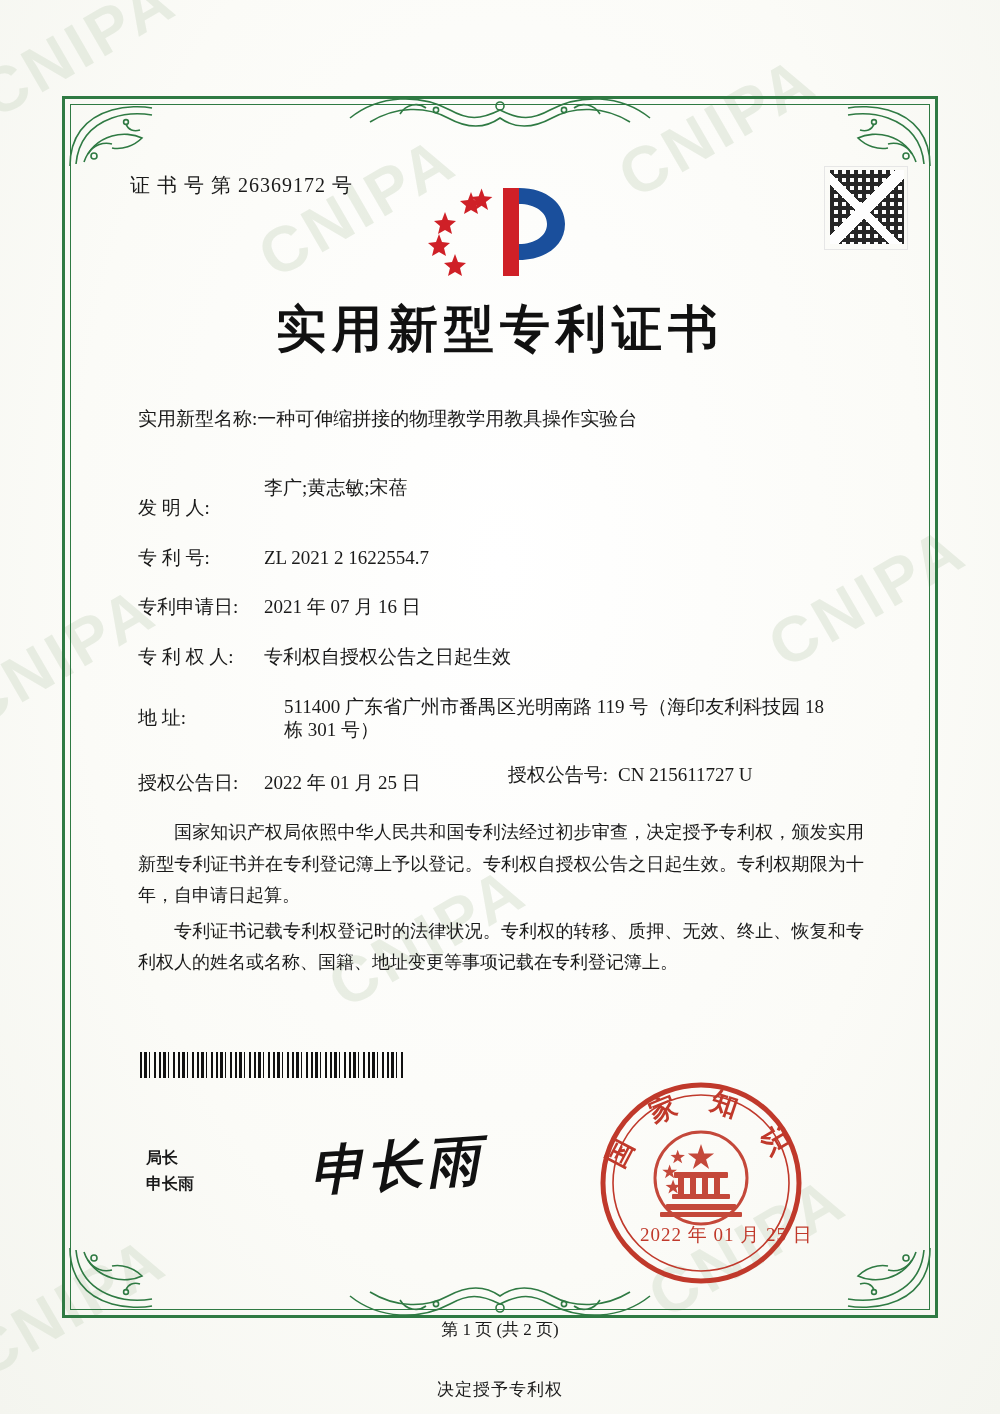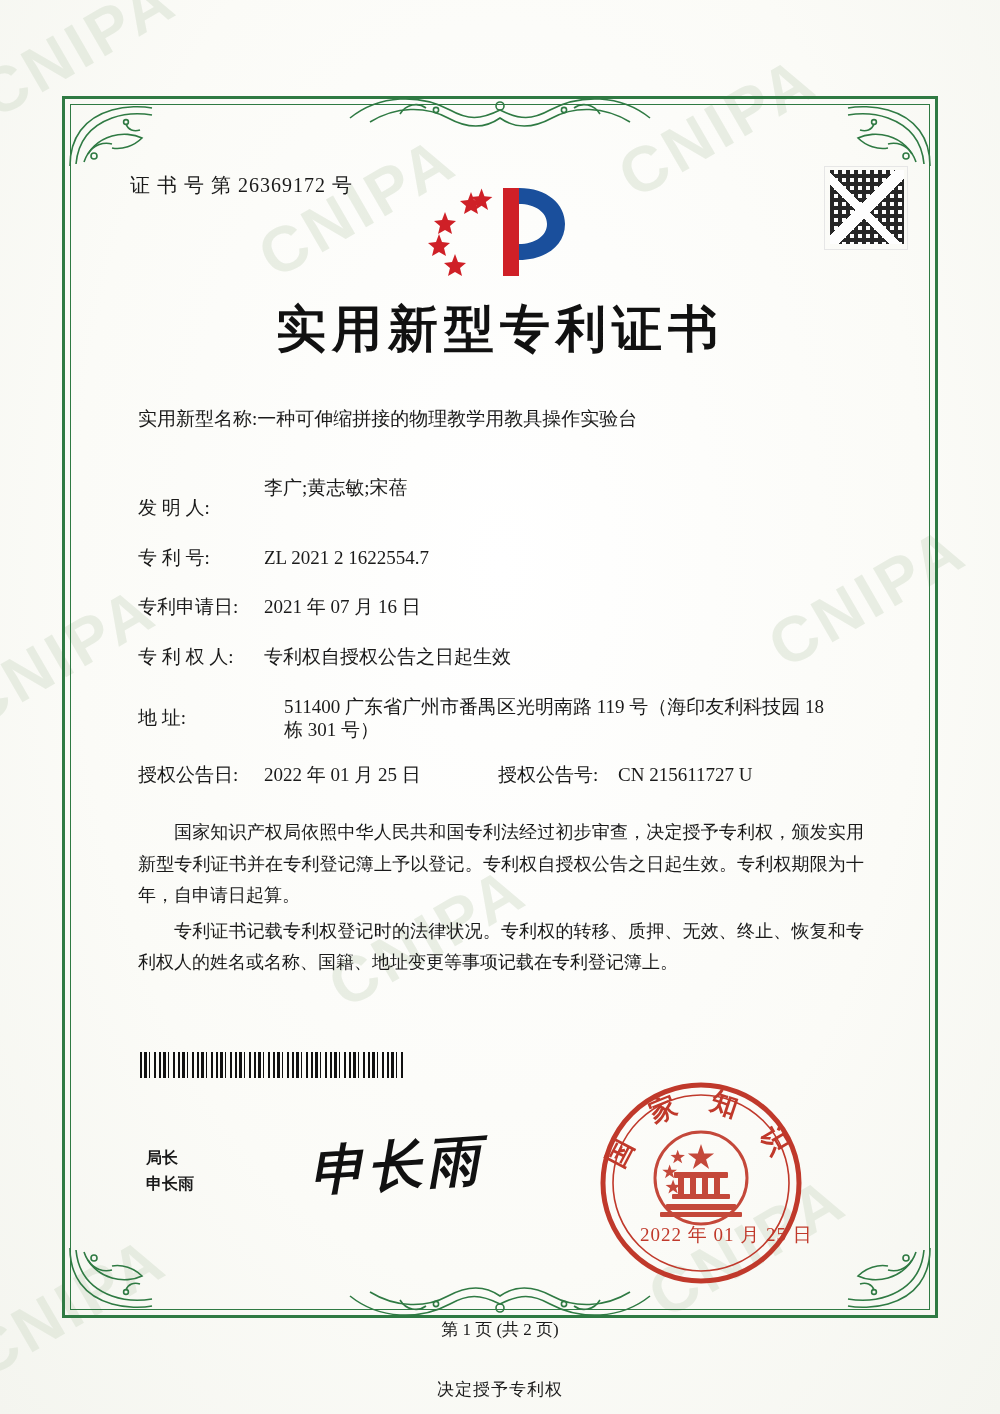--- a/index.html
+++ b/index.html
@@ -174,21 +174,21 @@
   }
   .fvalue {
     flex: 1 1 auto;
     white-space: pre-wrap;
   }
 
   .two-col {
     display: flex;
     margin-bottom: 10px;
   }
-  .two-col .col1 { flex: 0 0 360px; display: flex; }
+  .two-col .col1 { flex: 0 0 360px; display: flex; margin-top: 8px; }
   .two-col .col2 { flex: 1 1 auto; display: flex; }
 
   
   .paras {
     position: absolute;
     left: 138px;
     top: 818px;
     width: 726px;
     font-size: 18px;
     line-height: 1.75;
@@ -414,21 +414,21 @@
       <div class="flabel" style="width:126px;">地        址:</div>
       <div class="fvalue" style="max-width:560px;">511400 广东省广州市番禺区光明南路 119 号（海印友利科技园 18 栋 301 号）</div>
     </div>
 
     <div class="two-col">
       <div class="col1">
         <div class="flabel" style="width:126px;">授权公告日:</div>
         <div class="fvalue">2022 年 01 月 25 日</div>
       </div>
       <div class="col2">
-        <div class="flabel" style="width:120px;">授权公告号:</div>
+        <div class="flabel" style="width:120px;text-align:center;">授权公告号:</div>
         <div class="fvalue">CN 215611727 U</div>
       </div>
     </div>
 
   </div>
 
   <div class="paras">
     <p>国家知识产权局依照中华人民共和国专利法经过初步审查，决定授予专利权，颁发实用新型专利证书并在专利登记簿上予以登记。专利权自授权公告之日起生效。专利权期限为十年，自申请日起算。</p>
     <p>专利证书记载专利权登记时的法律状况。专利权的转移、质押、无效、终止、恢复和专利权人的姓名或名称、国籍、地址变更等事项记载在专利登记簿上。</p>
   </div>

